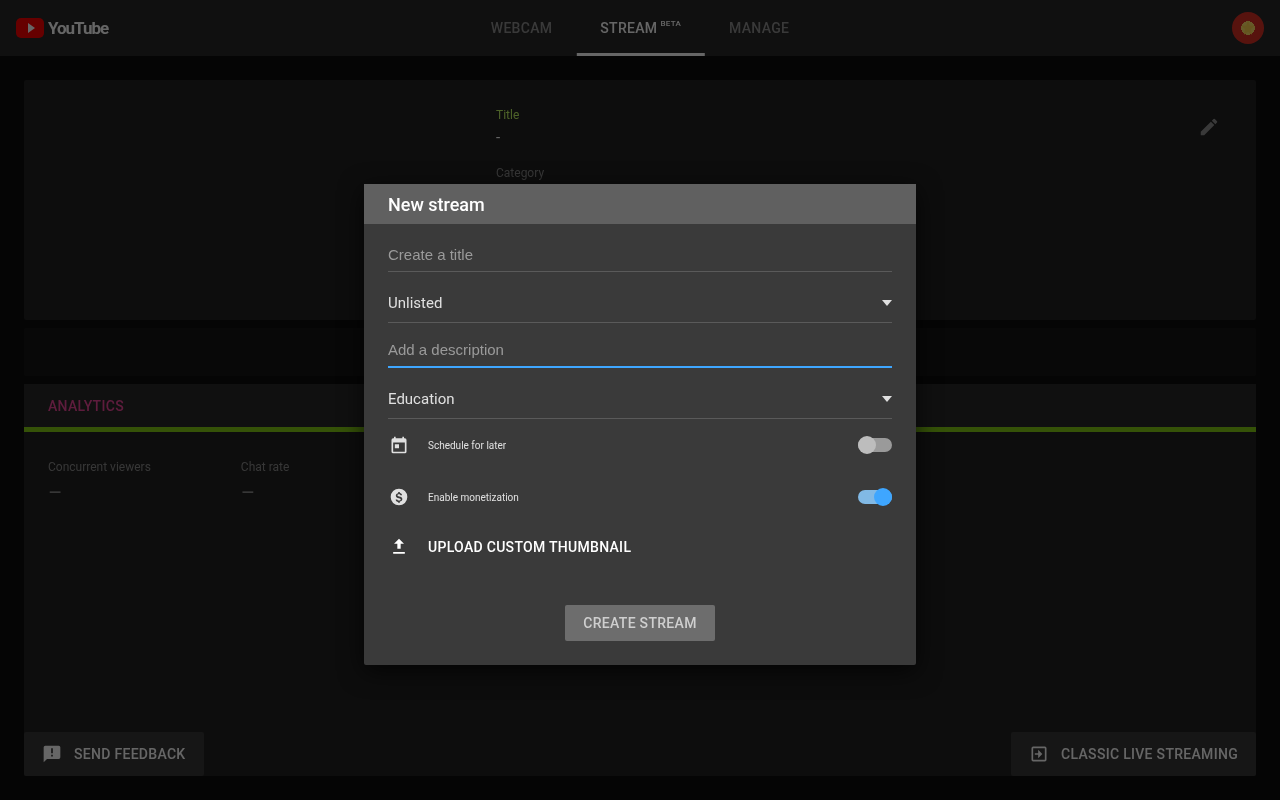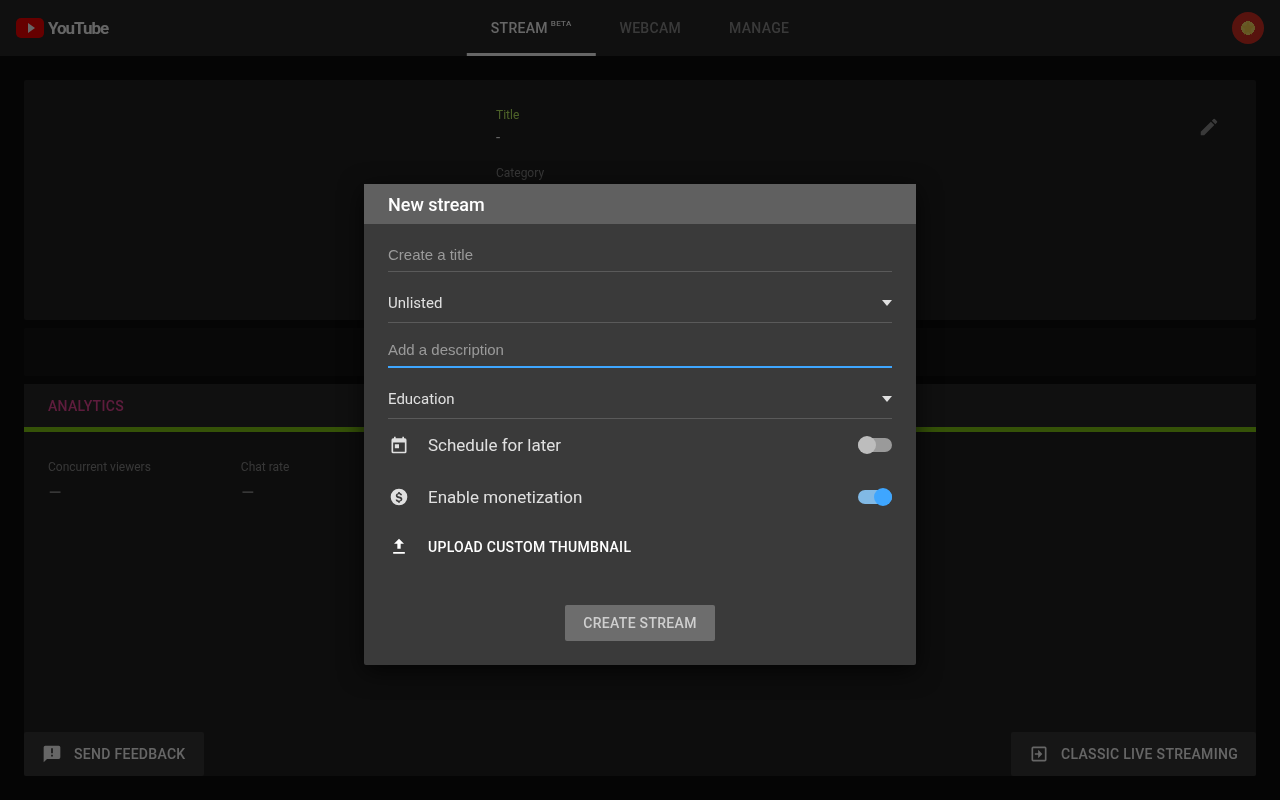--- a/index.html
+++ b/index.html
@@ -103,21 +103,21 @@
   }
   .field input::placeholder { color: #9a9a9a; }
   .field.focused input { border-bottom: 2px solid #3ea6ff; }
   .select-field {
     display:flex; align-items:center; justify-content:space-between;
     border-bottom: 1px solid #5a5a5a; padding: 10px 0; margin-top: 12px;
     font-size: 15px; color:#e0e0e0; cursor:pointer;
   }
   .select-field .arrow { width:0;height:0;border-left:5px solid transparent;border-right:5px solid transparent;border-top:6px solid #e0e0e0;}
   .row {
-    display:flex; align-items:center; gap: 18px; padding: 16px 0; font-size:17px; color:#e0e0e0;
+    display:flex; align-items:center; gap: 18px; padding: 16px 0; font-size:10px; color:#e0e0e0;
   }
   .row .row-icon { width: 22px; display:flex; justify-content:center; color:#e0e0e0; }
   .row .row-label { flex: 1; }
   .switch { width: 34px; height: 14px; background:#9a9a9a; border-radius: 8px; position:relative; }
   .switch .knob { width: 18px; height: 18px; background:#bdbdbd; border-radius:50%; position:absolute; top:-2px; left:0; }
   .switch.on { background:#81b9e5; }
   .switch.on .knob { left: 16px; background:#3ea6ff; }
   .upload-row { display:flex; align-items:center; gap: 18px; padding: 14px 0; font-size:14px; font-weight:500; letter-spacing:.3px; cursor:pointer;}
   .upload-row .row-icon { width:22px; display:flex; justify-content:center;}
   .dialog-footer { display:flex; justify-content:center; padding: 10px 24px 24px; }
@@ -129,26 +129,26 @@
 </style>
 </head>
 <body>
 
 <div class="topbar">
   <div class="logo">
     <div class="logo-mark"></div>
     <div class="logo-text">YouTube</div>
   </div>
   <div class="tabs">
+    <div class="tab">
+      <span>WEBCAM</span>
+    </div>
     <div class="tab active">
       <span>STREAM</span>
       <span class="badge">BETA</span>
-    </div>
-    <div class="tab">
-      <span>WEBCAM</span>
     </div>
     <div class="tab">
       <span>MANAGE</span>
     </div>
   </div>
   <div class="avatar">
     <svg width="18" height="18" viewBox="0 0 24 24">
       <path fill="#ffd54f" d="M12 2l2.5 6.5L21 9l-5 4.3L17.5 21 12 17l-5.5 4L8 13.3 3 9l6.5-.5z"></path>
     </svg>
   </div>

